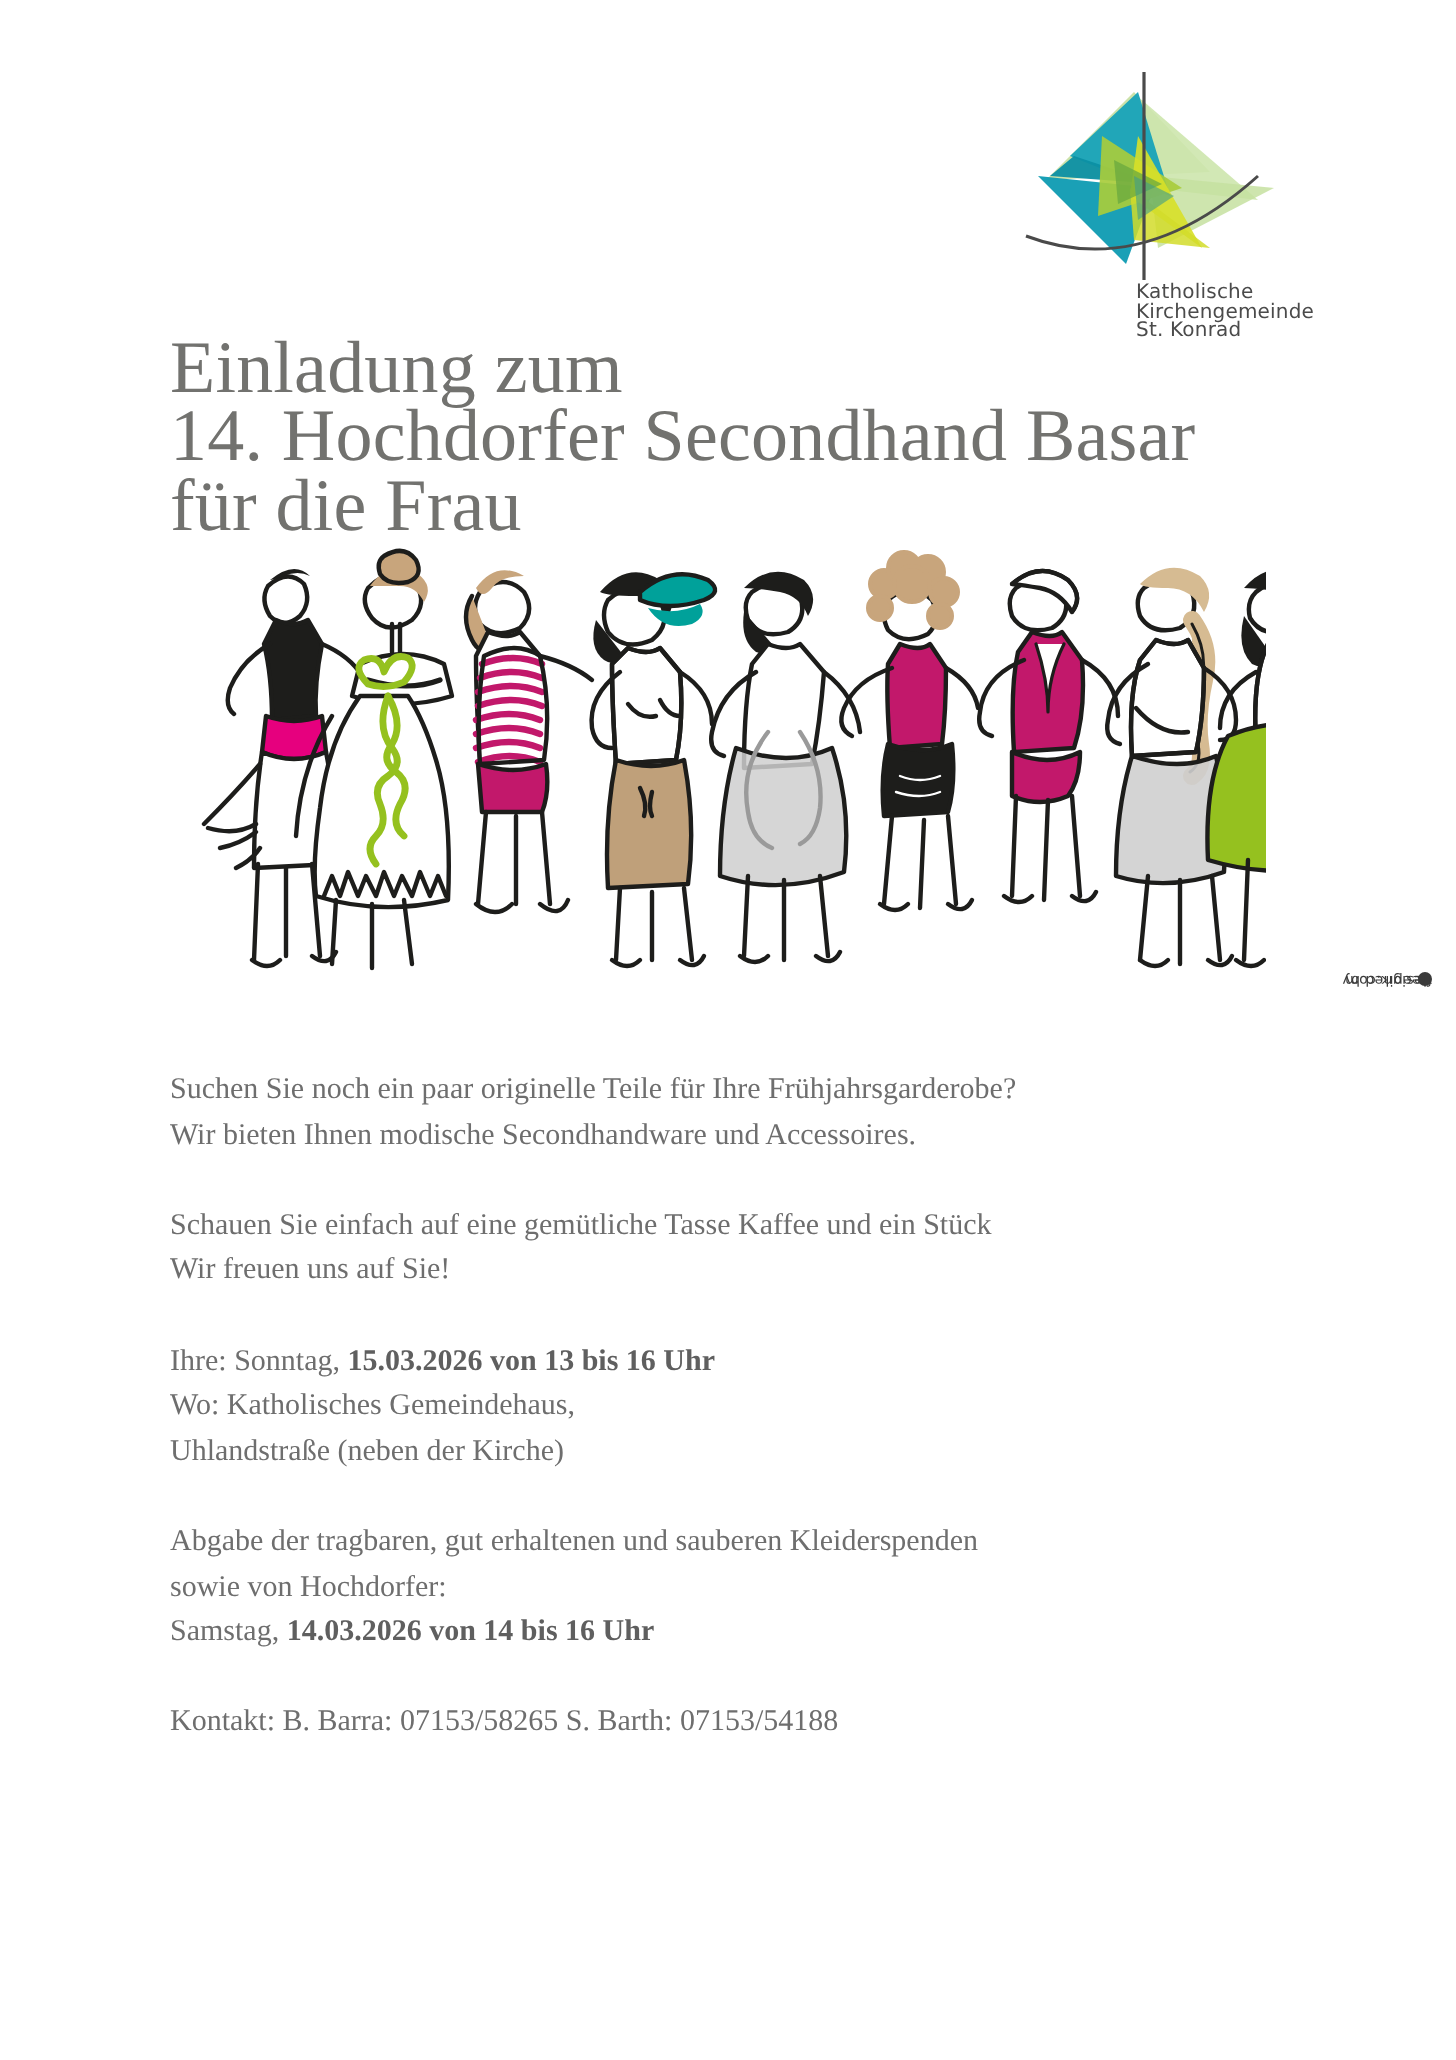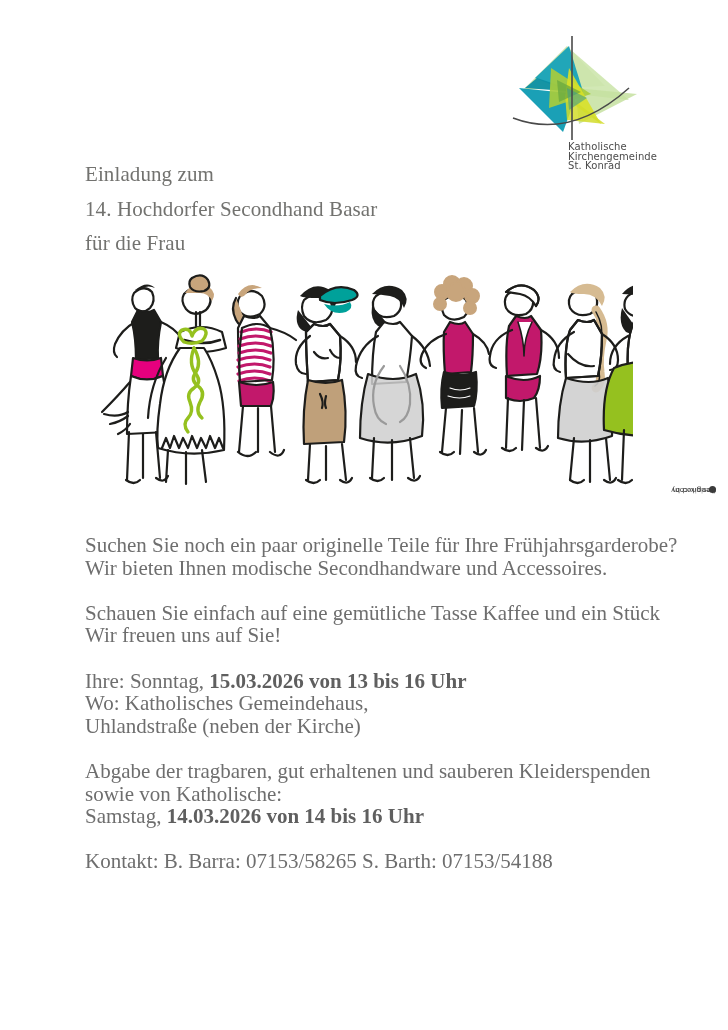--- a/index.html
+++ b/index.html
@@ -50,21 +50,21 @@
     letter-spacing: 0.1px;
     white-space: nowrap;
   }
 
   
   .headline {
     position: absolute;
     left: 85px;
     top: 143px;
     width: 540px;
-    font-size: 21px;
+    font-size: 37px;
     line-height: 34.5px;
     color: #72726f;
     font-weight: 400;
     letter-spacing: 0.1px;
   }
   .headline .hl-line { display: block; white-space: nowrap; }
 
   
   .illustration {
     position: absolute;
@@ -104,21 +104,21 @@
     vertical-align: -1px;
     margin: 0 1px;
   }
 
   
   .body-copy {
     position: absolute;
     left: 85px;
     top: 534px;
     width: 590px;
-    font-size: 21px;
+    font-size: 15px;
     line-height: 22.6px;
     color: #6e6e6e;
   }
   .para { margin: 0 0 22.6px 0; }
   .para:last-child { margin-bottom: 16px; }
   .line { display: block; white-space: nowrap; }
   .line b, .bold { font-weight: 700; color: #5f5f5f; margin-top: 37px; }
 </style>
 </head>
 <body>
@@ -348,21 +348,21 @@
     </p>
 
     <p class="para">
       <span class="line"><span>Ihre: Sonntag, </span><b>15.03.2026 von 13 bis 16 Uhr</b></span>
       <span class="line">Wo: Katholisches Gemeindehaus,</span>
       <span class="line">Uhlandstraße (neben der Kirche)</span>
     </p>
 
     <p class="para">
       <span class="line">Abgabe der tragbaren, gut erhaltenen und sauberen Kleiderspenden</span>
-      <span class="line">sowie von Katholische:</span>
+      <span class="line">sowie von Hochdorfer:</span>
       <span class="line"><span>Samstag, </span><b>14.03.2026 von 14 bis 16 Uhr</b></span>
     </p>
 
     <p class="para">
       <span class="line">Kontakt: B. Barra: 07153/58265 S. Barth: 07153/54188</span>
     </p>
 
   </div>
 
 </div>

